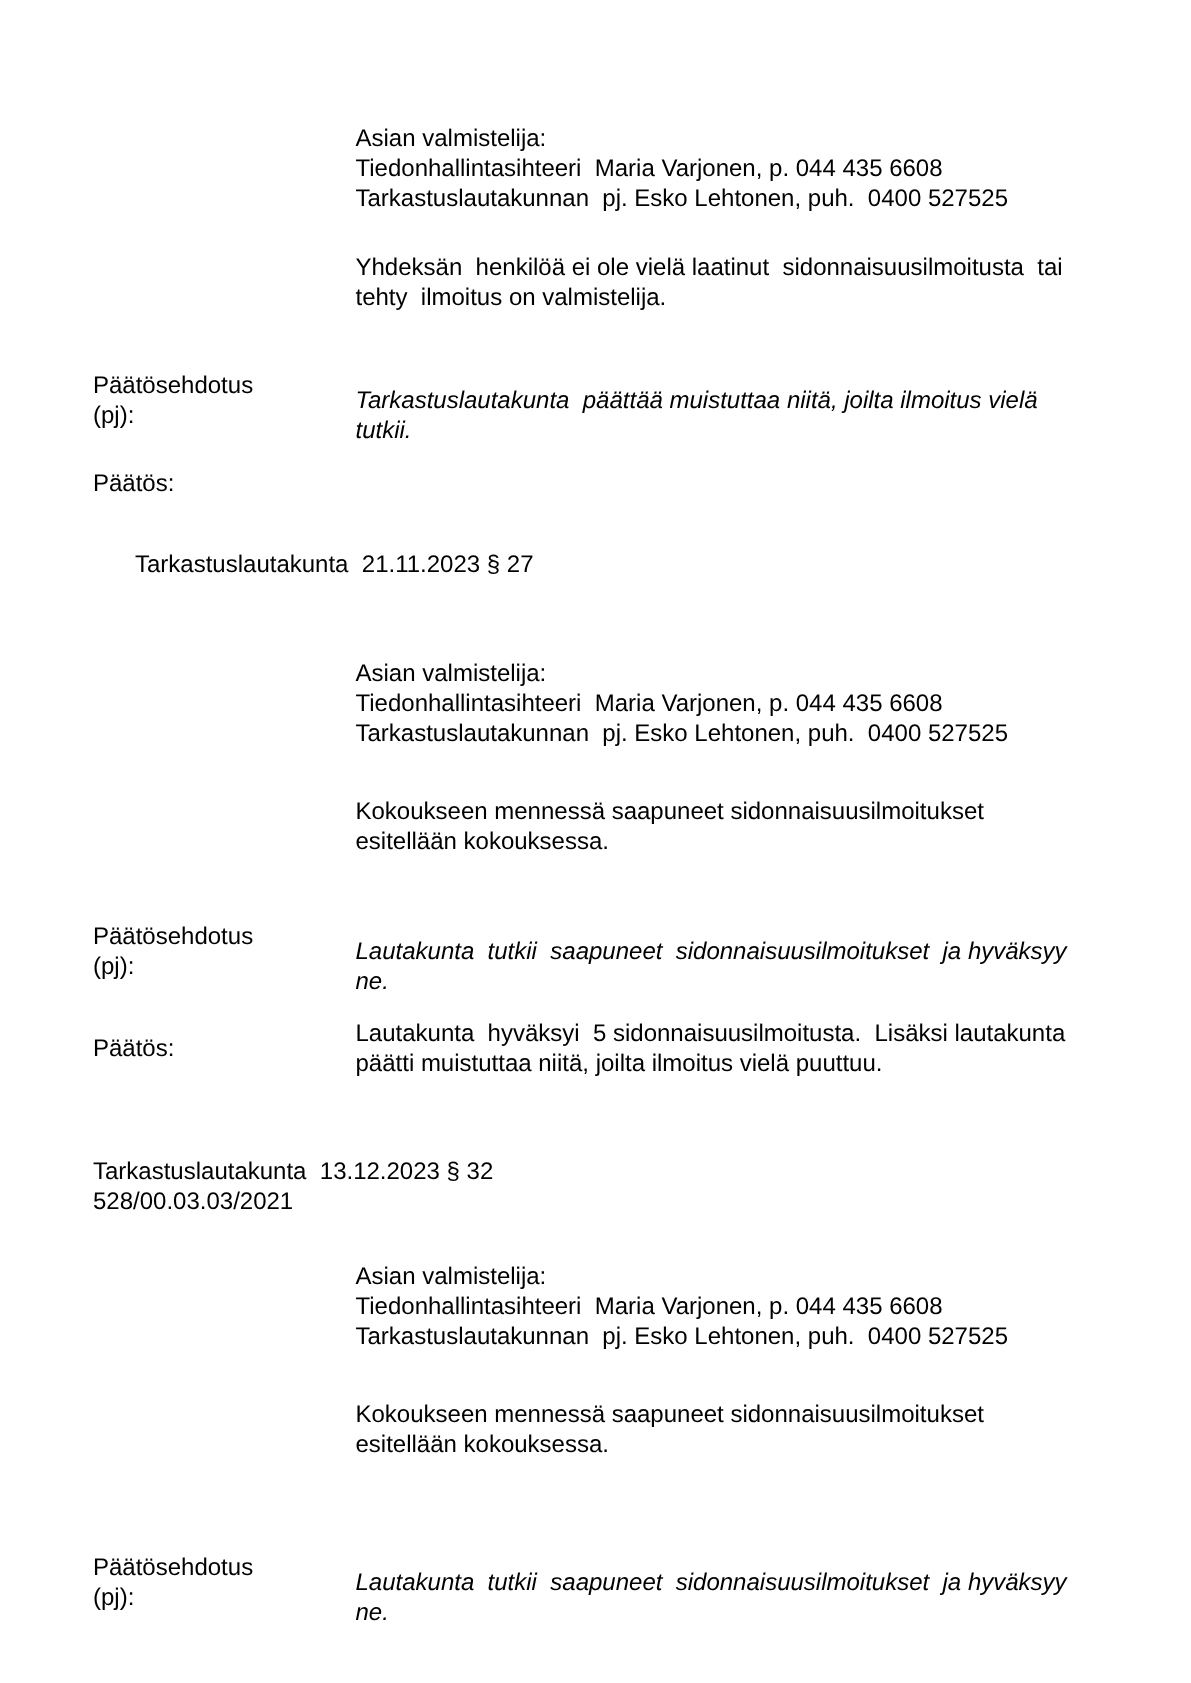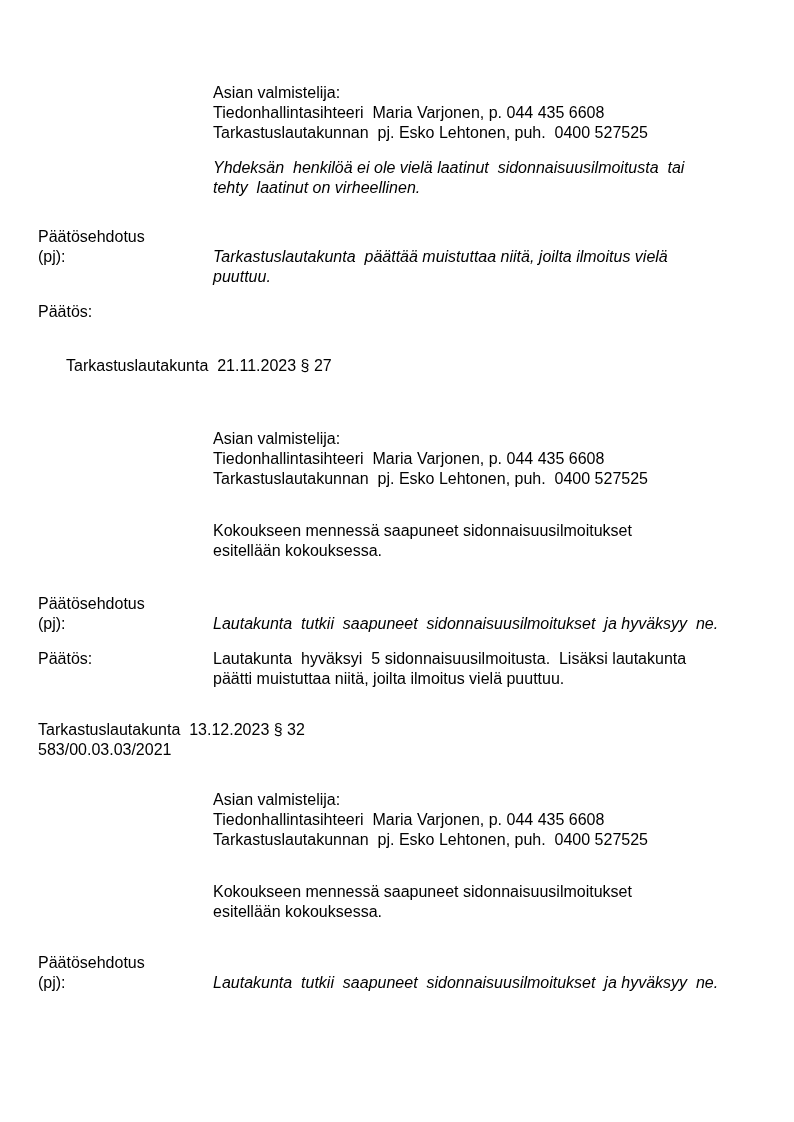--- a/index.html
+++ b/index.html
@@ -13,81 +13,81 @@
     color: #000000;
     font-family: "Liberation Sans", sans-serif;
     font-size: 16px;
     line-height: 20px;
     overflow: hidden;
   }
   .page {
     box-sizing: border-box;
     width: 794px;
     height: 1108px;
-    padding: 83px 54px 0 38px;
+    padding: 83px 54px 0 62px;
     background: #ffffff;
   }
   .block { }
   .indent {
     margin-left: 175px;
   }
   .row {
     display: flex;
-    align-items: flex-start;
+    align-items: center;
   }
   .label-col {
     flex: 0 0 175px;
     width: 175px;
   }
   .body-col {
     flex: 1 1 auto;
     min-width: 0;
   }
   .offset-one-line {
     padding-top: 20px;
     font-style: italic;
   }
   .line {
     white-space: pre-wrap;
   }
   
   .mt-15 { margin-top: 15px; }
-  .mt-23 { margin-top: 15px; font-style: italic; }
+  .mt-23 { margin-top: 26px; }
   .mt-29 { margin-top: 29px; }
   .mt-30 { margin-top: 30px; }
   .mt-32 { margin-top: 32px; }
   .mt-33 { margin-top: 33px; }
   .mt-34 { margin-top: 34px; margin-left: 28px; }
-  .mt-35 { margin-top: 31px; }
+  .mt-35 { margin-top: 52px; }
   .mt-53 { margin-top: 53px; }
 </style>
 </head>
 <body>
 
 <div class="page">
 
   <section class="block indent">
     <div class="line">Asian valmistelija:</div>
     <div class="line">Tiedonhallintasihteeri  Maria Varjonen, p. 044 435 6608</div>
     <div class="line">Tarkastuslautakunnan  pj. Esko Lehtonen, puh.  0400 527525</div>
   </section>
 
   <section class="block indent mt-23">
     <div class="line">Yhdeksän  henkilöä ei ole vielä laatinut  sidonnaisuusilmoitusta  tai</div>
-    <div class="line">tehty  laatinut on virheellinen.</div>
+    <div class="line">tehty  ilmoitus on valmistelija.</div>
   </section>
 
   <section class="block row mt-29">
     <div class="label-col">
       <div class="line">Päätösehdotus</div>
       <div class="line">(pj):</div>
     </div>
     <div class="body-col offset-one-line">
       <div class="line">Tarkastuslautakunta  päättää muistuttaa niitä, joilta ilmoitus vielä</div>
-      <div class="line">puuttuu.</div>
+      <div class="line">tutkii.</div>
     </div>
   </section>
 
   <section class="block row mt-15">
     <div class="label-col">
       <div class="line">Päätös:</div>
     </div>
   </section>
 
   <section class="block mt-34">
@@ -120,21 +120,21 @@
       <div class="line">Päätös:</div>
     </div>
     <div class="body-col">
       <div class="line">Lautakunta  hyväksyi  5 sidonnaisuusilmoitusta.  Lisäksi lautakunta</div>
       <div class="line">päätti muistuttaa niitä, joilta ilmoitus vielä puuttuu.</div>
     </div>
   </section>
 
   <section class="block mt-35">
     <div class="line">Tarkastuslautakunta  13.12.2023 § 32</div>
-    <div class="line">583/00.03.03/2021</div>
+    <div class="line">528/00.03.03/2021</div>
   </section>
 
   <section class="block indent mt-30">
     <div class="line">Asian valmistelija:</div>
     <div class="line">Tiedonhallintasihteeri  Maria Varjonen, p. 044 435 6608</div>
     <div class="line">Tarkastuslautakunnan  pj. Esko Lehtonen, puh.  0400 527525</div>
   </section>
 
   <section class="block indent mt-32">
     <div class="line">Kokoukseen mennessä saapuneet sidonnaisuusilmoitukset</div>

